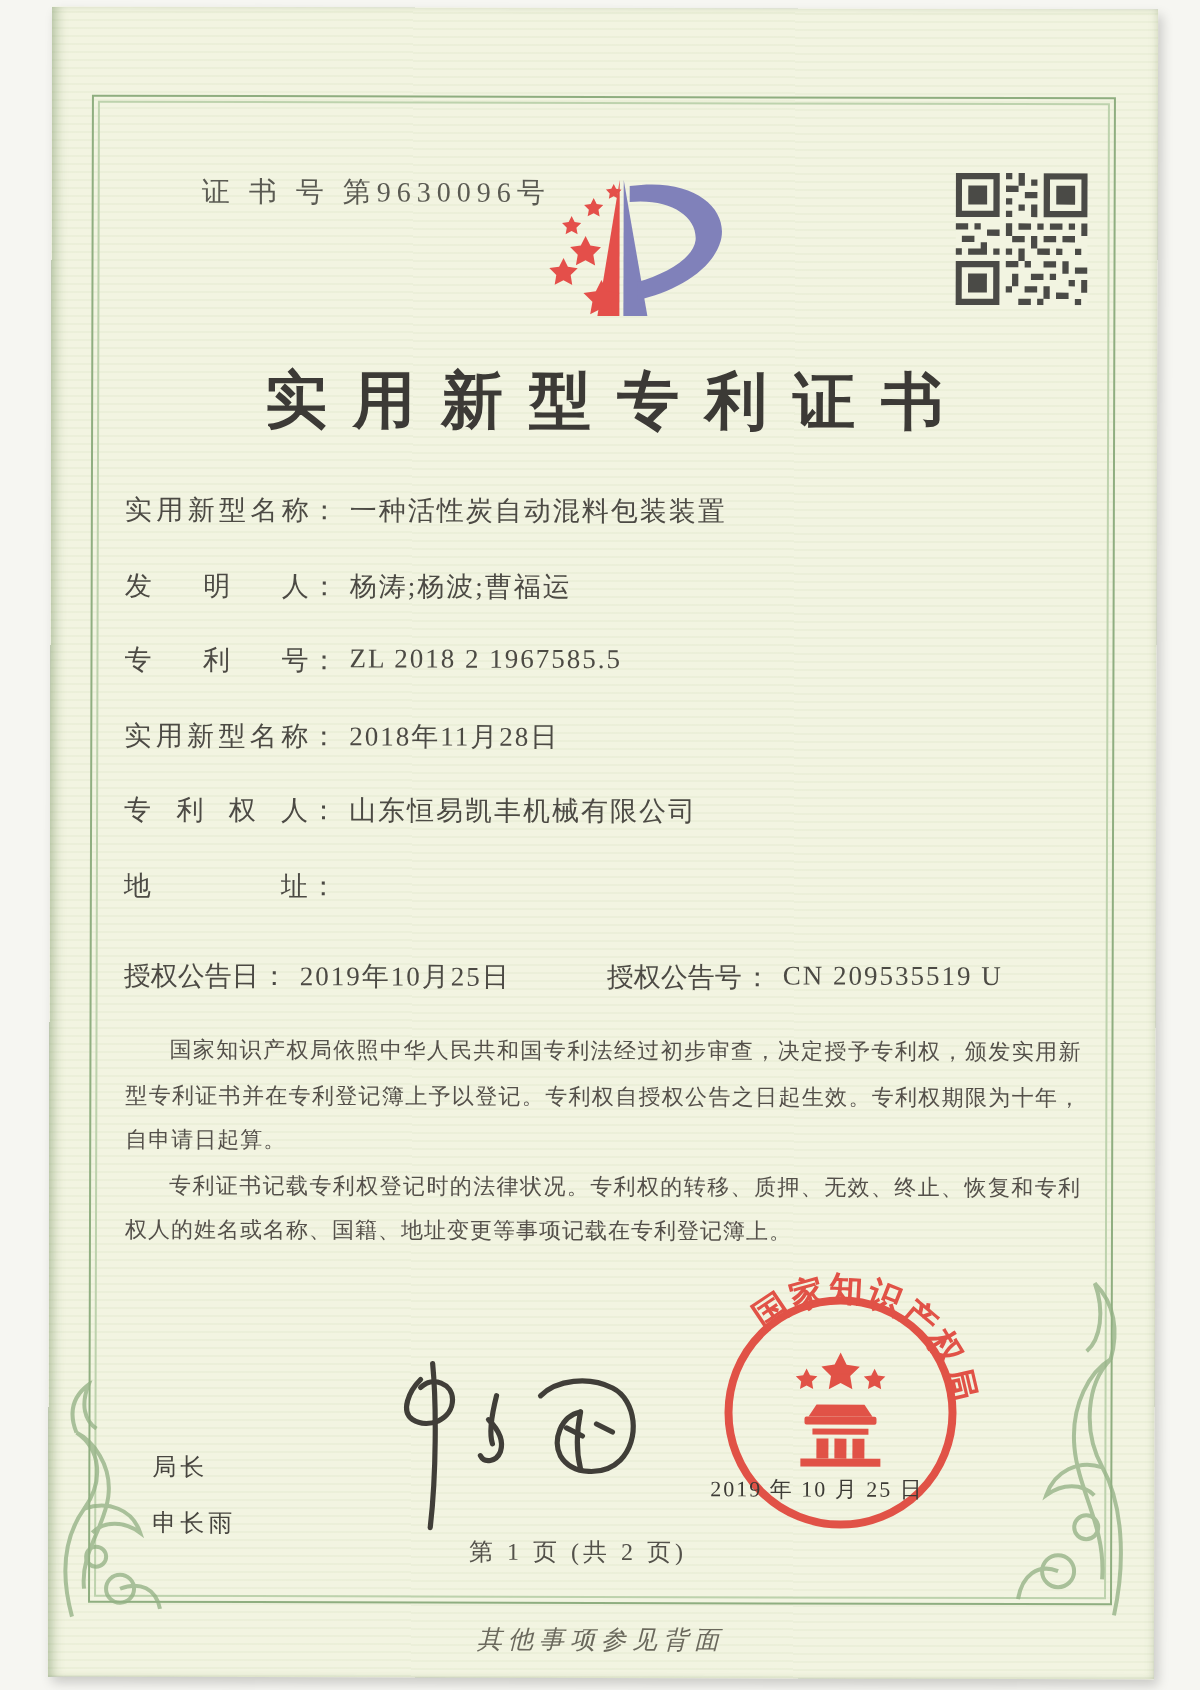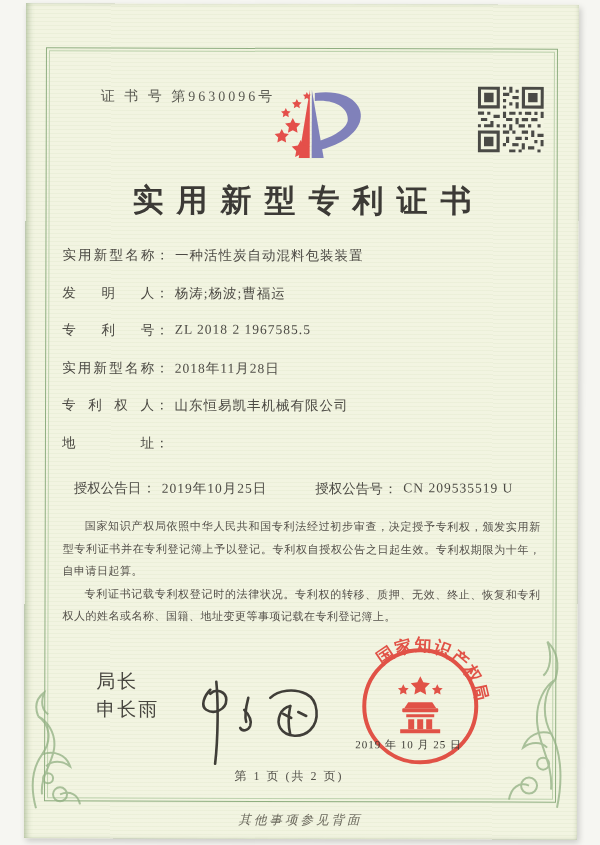--- a/index.html
+++ b/index.html
@@ -36,29 +36,29 @@
     position:absolute; left:0; top:176px; width:100%;
     text-align:center; font-size:31px; font-weight:600; color:#3c3a36;
     letter-spacing:13px; text-indent:13px;
   }
   .fields { position:absolute; left:37px; top:243px; width:480px; }
   .field-row { display:flex; height:37.5px; align-items:flex-start; font-size:13.5px; color:#4c4a44; }
   .field-label { display:inline-block; width:92px; text-align:justify; text-align-last:justify; letter-spacing:0; }
   .field-colon { margin:0 6px 0 1px; }
   .field-value { letter-spacing:1px; }
   .grant-row { display:flex; height:34px; align-items:center; font-size:13.5px; color:#4c4a44; }
-  .grant-pair { display:flex;margin-left:12px; }
+  .grant-pair { display:flex; }
   .grant-pair.second { margin-left:48px; }
   .paras {
     position:absolute; left:38px; top:511px; width:478px;
     font-size:11px; line-height:22.6px; color:#54504a;
     text-align:justify; letter-spacing:.5px;
   }
   .paras p { text-indent:2em; }
-  .signer { position:absolute; left:52px; top:664px; font-size:19px; color:#47453f; line-height:28px; letter-spacing:2px;margin-left:20px; }
+  .signer { position:absolute; left:52px; top:716px; font-size:12px; color:#47453f; line-height:28px; letter-spacing:2px; }
   .signature { position:absolute; left:158px; top:672px; }
   .seal { position:absolute; left:320px; top:626px; }
   .seal-date {
     position:absolute; left:331px; top:733px; width:130px;
     font-size:11px; color:#3d3b36; letter-spacing:1px; z-index:3;
   }
   .page-no {
     position:absolute; left:0; top:764px; width:530px; text-align:center;
     font-size:12px; color:#53514a; letter-spacing:2px;
   }

